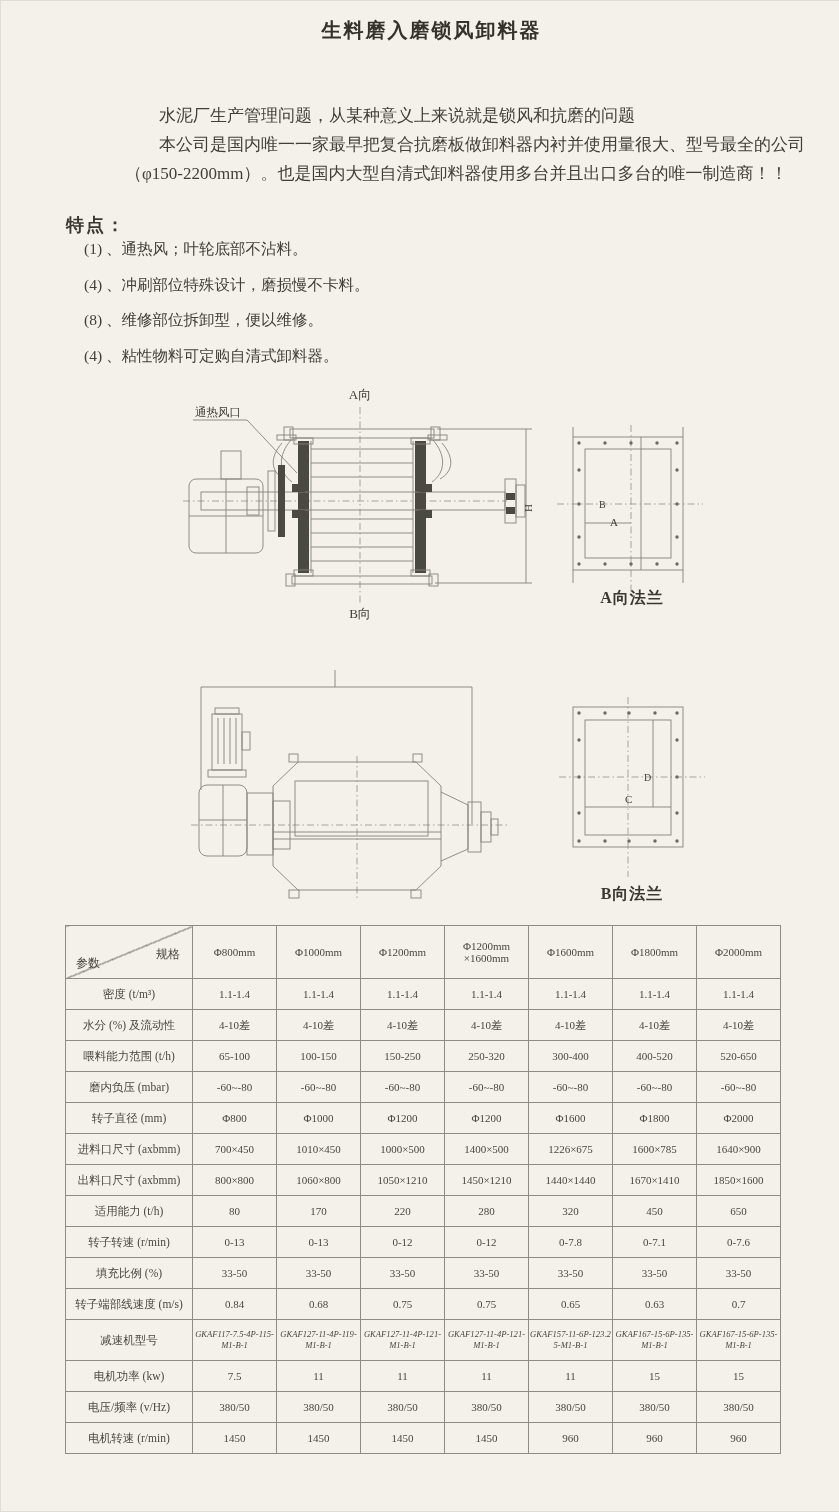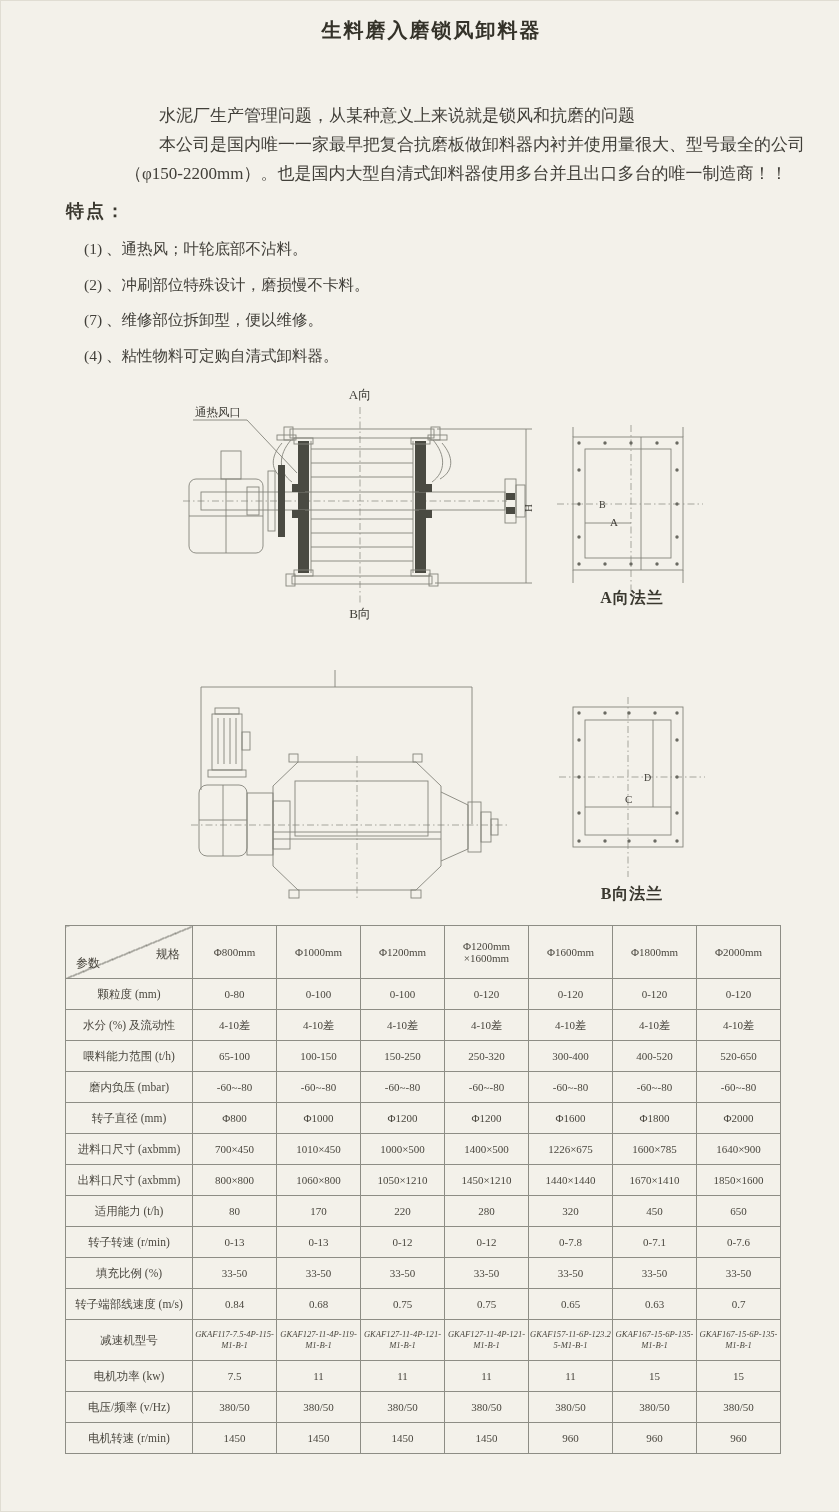--- a/index.html
+++ b/index.html
@@ -3,21 +3,21 @@
 <meta charset="utf-8">
 <style>
   html,body{margin:0;padding:0;background:#e8e6df;}
   .page{position:relative;width:839px;height:1512px;background:#f3f1ea;
         font-family:"Liberation Serif","DejaVu Serif",serif;color:#413f39;
         overflow:hidden;box-shadow:inset 0 0 0 1px #e0ddd3;padding-left:24px;}
   .title{position:absolute;top:17px;left:0;right:0;text-align:center;
          font-size:20px;font-weight:bold;letter-spacing:2px;color:#343229;}
   .intro{position:absolute;top:101px;left:85px;width:682px;font-size:17px;line-height:29px;margin-left:40px;}
   .intro p{margin:0;text-indent:2em;}
-  .feat-head{position:absolute;top:199px;left:66px;font-size:18px;font-weight:bold;letter-spacing:2px;color:#3a382f;}
+  .feat-head{position:absolute;top:213px;left:66px;font-size:18px;font-weight:bold;letter-spacing:2px;color:#3a382f;}
   .feat-list{position:absolute;top:231px;left:84px;font-size:15.5px;}
   .feat-list div{height:35.5px;line-height:35.5px;}
   .diag{position:absolute;}
   .d1{left:85px;top:385px;}
   .d2{left:555px;top:423px;}
   .d3{left:185px;top:662px;}
   .d4{left:557px;top:695px;}
   .cap{position:absolute;width:150px;text-align:center;font-size:16px;font-weight:bold;letter-spacing:1px;color:#3a382f;}
   .capA{left:557px;top:588px;text-align:center;}
   .capB{left:557px;top:884px;}
@@ -48,22 +48,22 @@
   <div class="title">生料磨入磨锁风卸料器</div>
 
   <div class="intro">
     <p>水泥厂生产管理问题，从某种意义上来说就是锁风和抗磨的问题</p>
     <p>本公司是国内唯一一家最早把复合抗磨板做卸料器内衬并使用量很大、型号最全的公司（φ150-2200mm）。也是国内大型自清式卸料器使用多台并且出口多台的唯一制造商！！</p>
   </div>
 
   <div class="feat-head">特点：</div>
   <div class="feat-list">
     <div>(1) 、通热风；叶轮底部不沾料。</div>
-    <div>(2) 、冲刷部位特殊设计，磨损慢不卡料。</div>
-    <div>(7) 、维修部位拆卸型，便以维修。</div>
+    <div>(4) 、冲刷部位特殊设计，磨损慢不卡料。</div>
+    <div>(8) 、维修部位拆卸型，便以维修。</div>
     <div>(4) 、粘性物料可定购自清式卸料器。</div>
   </div>
 
   <svg class="diag d1" width="460" height="240" viewBox="0 0 460 240">
     <g>
       <line class="ln dash" x1="275" y1="22" x2="275" y2="220"></line>
       <line class="ln dash" x1="98" y1="116" x2="422" y2="116"></line>
 
       <rect class="ln" x="205" y="44" width="144" height="9"></rect>
       <rect class="ln" x="199" y="42" width="9" height="13"></rect>
@@ -253,28 +253,28 @@
           <th class="col-h">Φ1200mm</th>
           <th class="col-h">Φ1200mm
 ×1600mm</th>
           <th class="col-h">Φ1600mm</th>
           <th class="col-h">Φ1800mm</th>
           <th class="col-h">Φ2000mm</th>
         </tr>
     </thead>
     <tbody id="spec-body">
         <tr>
-          <td class="row-label">颗粒度 (mm)</td>
-          <td>0-80</td>
-          <td>0-100</td>
-          <td>0-100</td>
-          <td>0-120</td>
-          <td>0-120</td>
-          <td>0-120</td>
-          <td>0-120</td>
+          <td class="row-label">密度 (t/m³)</td>
+          <td>1.1-1.4</td>
+          <td>1.1-1.4</td>
+          <td>1.1-1.4</td>
+          <td>1.1-1.4</td>
+          <td>1.1-1.4</td>
+          <td>1.1-1.4</td>
+          <td>1.1-1.4</td>
         </tr>
         <tr>
           <td class="row-label">水分 (%) 及流动性</td>
           <td>4-10差</td>
           <td>4-10差</td>
           <td>4-10差</td>
           <td>4-10差</td>
           <td>4-10差</td>
           <td>4-10差</td>
           <td>4-10差</td>

